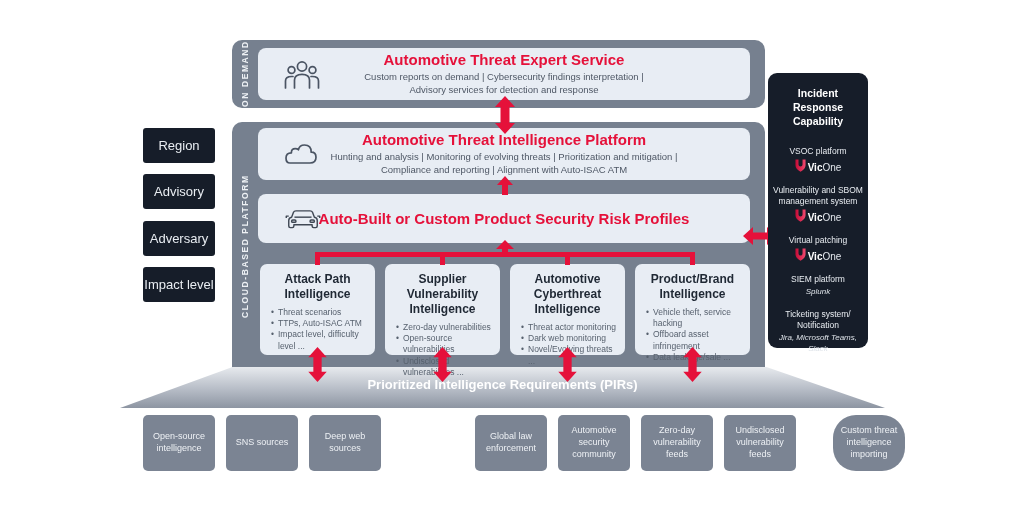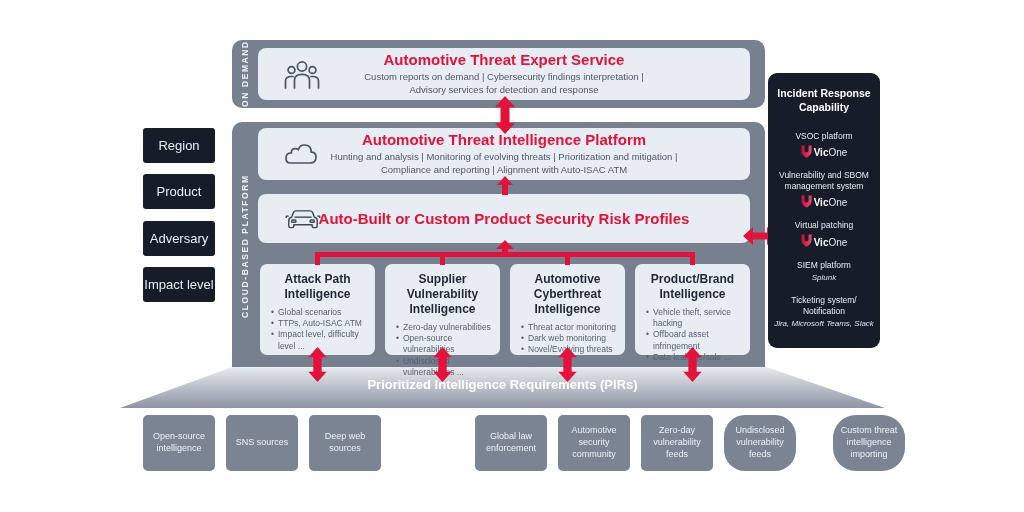--- a/index.html
+++ b/index.html
@@ -27,21 +27,21 @@
               border-radius:5px;color:#eef1f5;font-size:9px;line-height:1.3;display:flex;
               align-items:center;justify-content:center;text-align:center;box-sizing:border-box;padding:3px;}
   .trapezoid{position:absolute;left:120px;top:367px;width:765px;height:41px;
              background:linear-gradient(180deg,#e7eaee 0%,#b6bcc6 55%,#8d95a2 100%);
              clip-path:polygon(14.7% 0,84.5% 0,100% 100%,0 100%);}
   .pirs-title{position:absolute;left:120px;top:377px;width:765px;text-align:center;color:#fff;
               font-weight:bold;font-size:13px;}
   .connector{position:absolute;background:var(--accent-red,#e5113a);}
   .arrow{position:absolute;}
   .arrow svg{display:block;}
-  .ir-panel{position:absolute;left:768px;top:73px;width:112px;height:275px;
+  .ir-panel{position:absolute;left:768px;top:73px;width:100px;height:275px;
             background:var(--panel-dark,#161d29);border-radius:9px;color:#fff;text-align:center;
             box-sizing:border-box;padding:13px 5px 0 5px;}
   .ir-title{font-size:10.5px;font-weight:bold;line-height:1.35;margin-bottom:17px;}
   .ir-item{margin-bottom:12px;}
   .ir-label{font-size:8.5px;color:#e9edf2;line-height:1.3;margin-bottom:2px;}
   .ir-logo{display:flex;align-items:center;justify-content:center;gap:2px;height:14px;}
   .wm-bold{font-weight:bold;font-size:10px;color:#fff;}
   .wm-light{font-weight:normal;font-size:10px;color:#e2e6ec;}
   .ir-vendor{font-size:8px;font-style:italic;color:#dde2e8;line-height:1.3;}
 </style>
@@ -97,21 +97,21 @@
           <path d="M35 9.5 H37.6 V11.5"></path>
       </svg>
     </span>
     <div class="card-title">Auto-Built or Custom Product Security Risk Profiles</div>
   </div>
 
   <div class="intel-box" style="left:260px;">
     <div class="intel-title"><span>Attack Path</span><br>
       <span>Intelligence</span></div>
     <div class="intel-bullets">
-      <div class="bullet">Global scenarios</div>
+      <div class="bullet">Threat scenarios</div>
       <div class="bullet">TTPs, Auto-ISAC ATM</div>
       <div class="bullet">Impact level, difficulty level ...</div>
     </div>
   </div>
   <div class="intel-box" style="left:385px;">
     <div class="intel-title"><span>Supplier Vulnerability</span><br>
       <span>Intelligence</span></div>
     <div class="intel-bullets">
       <div class="bullet">Zero-day vulnerabilities</div>
       <div class="bullet">Open-source vulnerabilities</div>
@@ -181,21 +181,21 @@
       </svg>
   </div>
 
   <div class="arrow" style="left:743px;top:227px;">
     <svg width="34" height="18" viewBox="0 0 34 18">
       <polygon points="0,9 10,0 10,5.5 24,5.5 24,0 34,9 24,18 24,12.5 10,12.5 10,18" fill="#e5113a"></polygon>
     </svg>
   </div>
 
   <div class="filter-box" style="top:128px;">Region</div>
-  <div class="filter-box" style="top:174px;">Product</div>
+  <div class="filter-box" style="top:174px;">Advisory</div>
   <div class="filter-box" style="top:221px;">Adversary</div>
   <div class="filter-box" style="top:267px;">Impact level</div>
 
   <div class="ir-panel">
     <div class="ir-title">Incident Response Capability</div>
 
     <div class="ir-item">
       <div class="ir-label">VSOC platform</div>
       <div class="ir-logo">
         <svg width="11" height="13" viewBox="0 0 12 14">
@@ -241,16 +241,16 @@
       <div class="ir-vendor">Jira, Microsoft Teams, Slack</div>
     </div>
   </div>
 
   <div class="source-box" style="left:143px;">Open-source intelligence</div>
   <div class="source-box" style="left:226px;">SNS sources</div>
   <div class="source-box" style="left:309px;">Deep web sources</div>
   <div class="source-box" style="left:475px;">Global law enforcement</div>
   <div class="source-box" style="left:558px;">Automotive security community</div>
   <div class="source-box" style="left:641px;">Zero-day vulnerability feeds</div>
-  <div class="source-box" style="left:724px;border-radius:21px;">Undisclosed vulnerability feeds</div>
+  <div class="source-box" style="left:724px;">Undisclosed vulnerability feeds</div>
   <div class="source-box" style="left:833px;border-radius:23px;">Custom threat intelligence importing</div>
 
 </div>
 
 </body></html>

